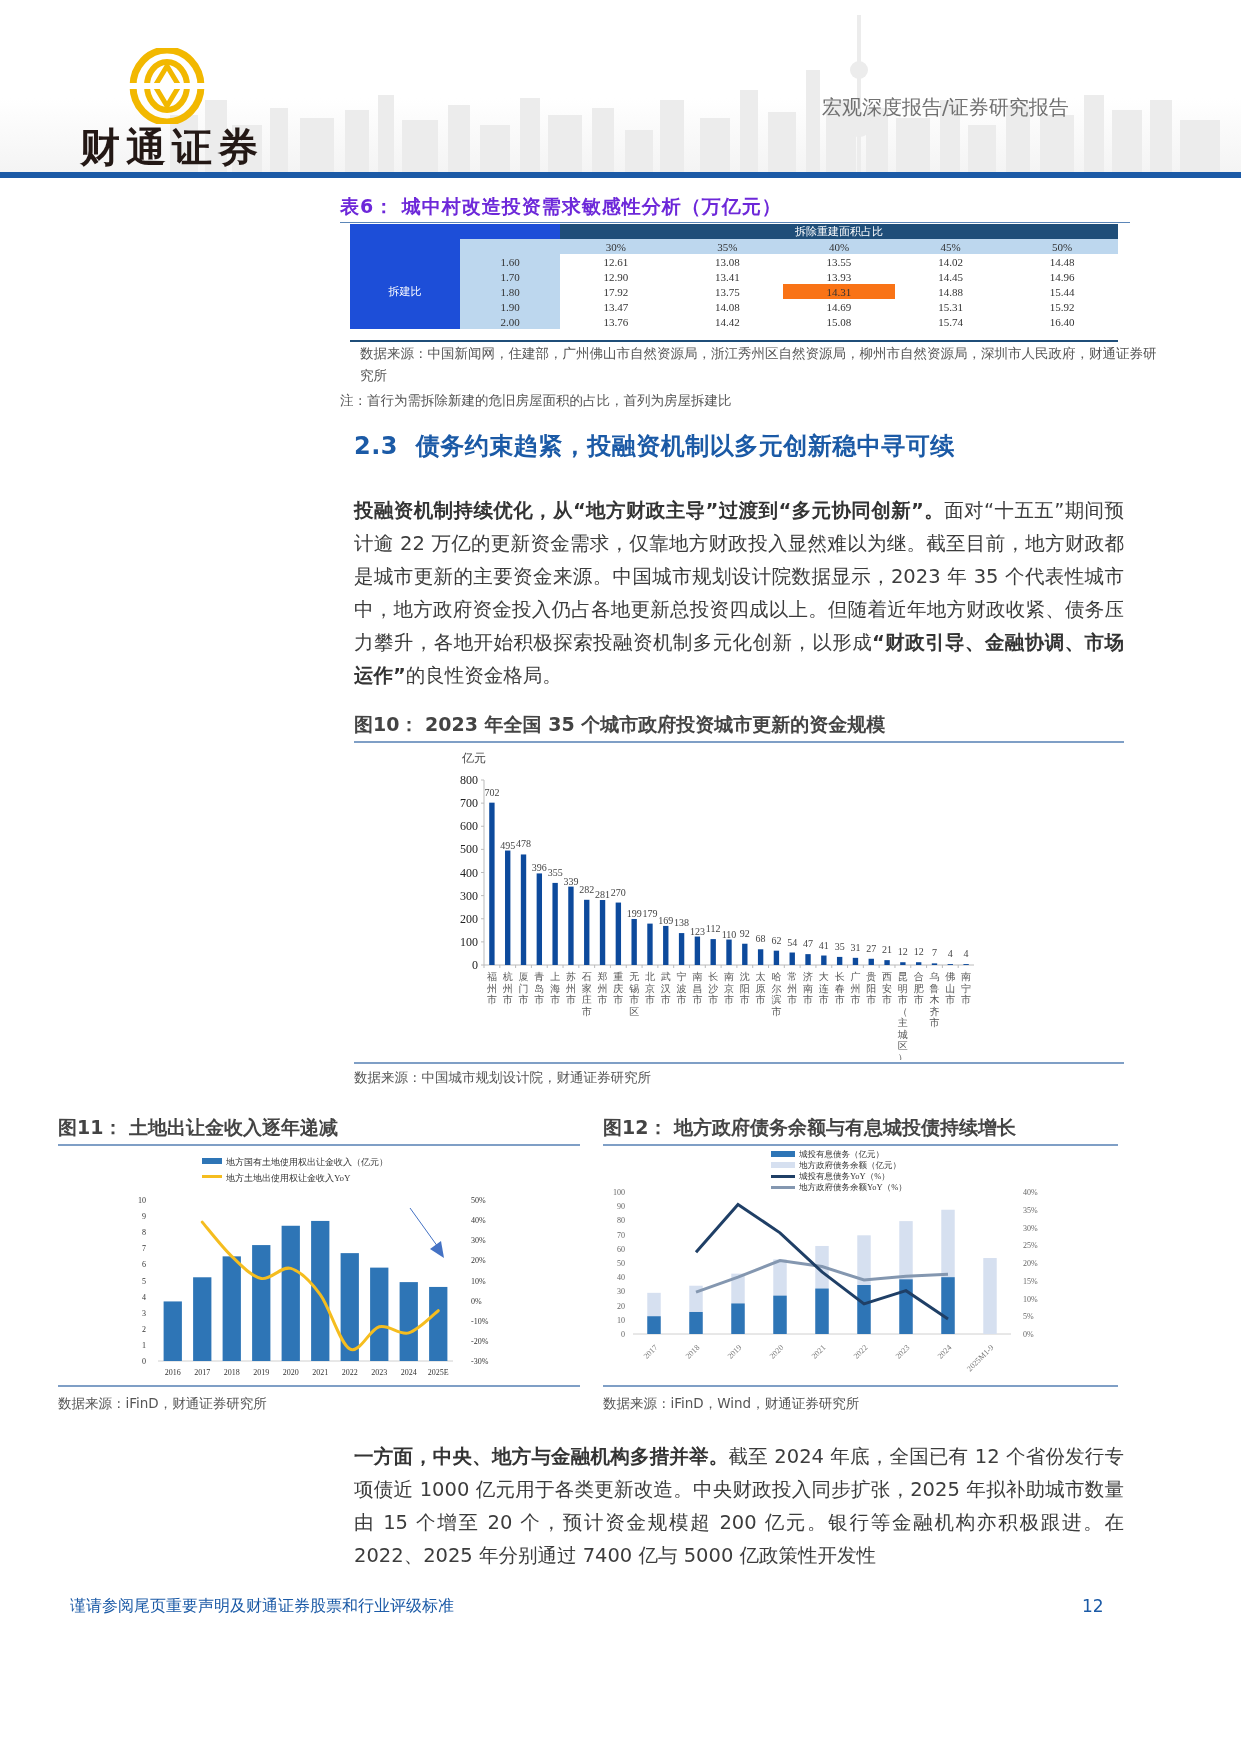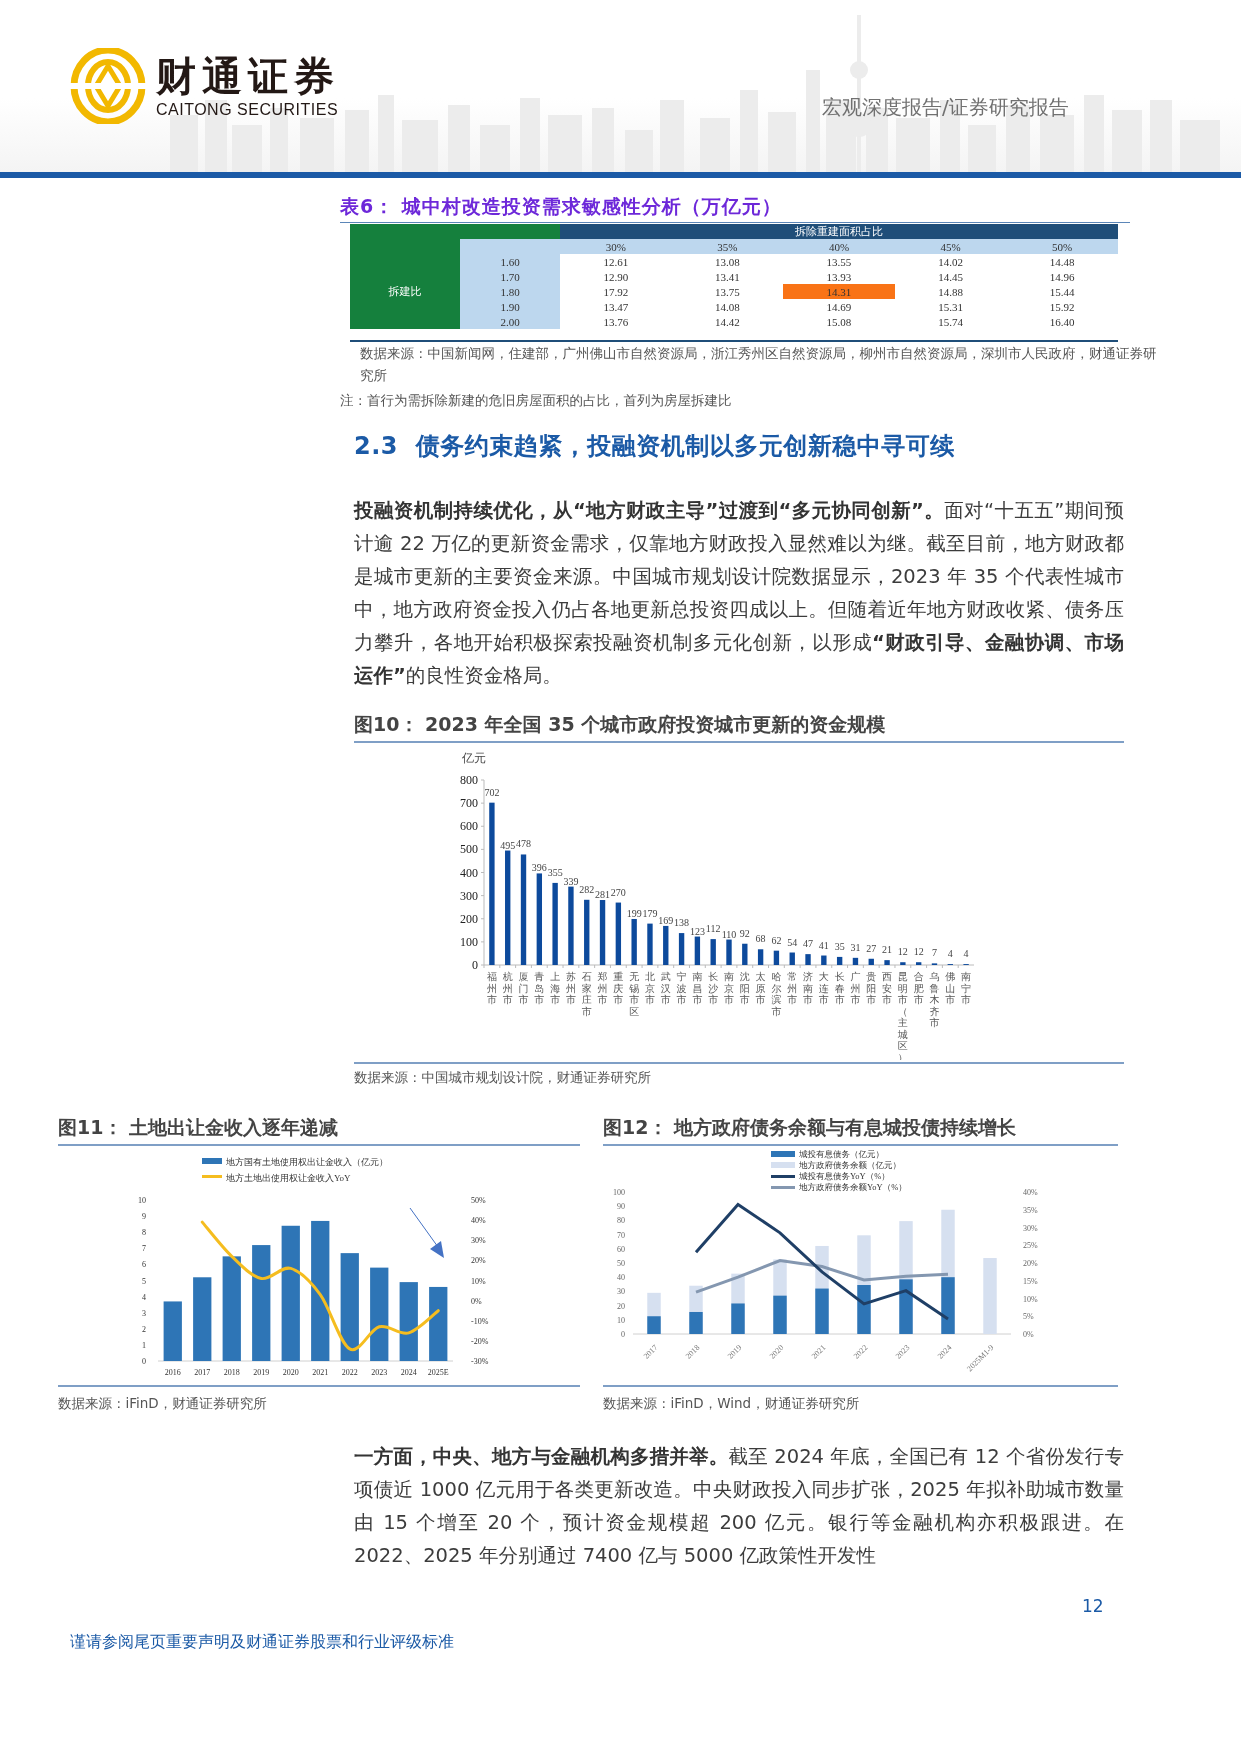--- a/index.html
+++ b/index.html
@@ -2,34 +2,34 @@
 <html><head>
 <meta charset="utf-8">
 <style>
   * { box-sizing: border-box; margin: 0; padding: 0; }
   html, body { width: 1241px; height: 1754px; background: #ffffff; }
   body { position: relative; font-family: "DejaVu Sans", "Liberation Sans", sans-serif; color: #404040; overflow: hidden; }
 
   
   .header { position: absolute; left: 0; top: 0; width: 1241px; height: 178px; background: linear-gradient(#ffffff 0%, #ffffff 55%, #f3f3f3 100%); overflow: hidden; }
   .skyline { position: absolute; left: 0; top: 0; width: 1241px; height: 178px; }
-  .logo-wrap { position: absolute; left: 70px; top: 48px; display: flex; align-items: center; }
+  .logo-wrap { position: absolute; left: 70px; top: 48px; display: flex; align-items: center; flex-direction: column; }
   .logo-mark { width: 76px; height: 76px; }
   .logo-text { margin-left: 10px; }
   .logo-cn { font-family: "DejaVu Serif", "Liberation Serif", serif; font-size: 40px; font-weight: bold; color: #231815; letter-spacing: 6px; line-height: 46px; }
   .logo-en { font-family: "Liberation Sans", sans-serif; font-size: 16px; color: #231815; letter-spacing: 0.5px; margin-top: 2px; }
   .report-type { position: absolute; left: 822px; top: 94px; font-size: 20px; color: #707070; }
   .header-bar { position: absolute; left: 0; top: 172px; width: 1241px; height: 6px; background: #1b5aa6; }
   .tbl-title { position: absolute; left: 340px; top: 194px; font-size: 19px; font-weight: bold; color: #6d28d9; letter-spacing: 1px; }
   .table6 { position: absolute; left: 350px; top: 224px; width: 768px; border-collapse: collapse; font-family: "Liberation Serif", serif; font-size: 11px; color: #333; }
   .t-topline { position: absolute; left: 340px; top: 222px; width: 790px; height: 1px; background: #5b86b8; }
   .table6 td { height: 15px; text-align: center; padding: 0; }
   .t6-h { background: #1f4e79; color: #fff; }
   .t6-sub { background: #bdd7ee; }
-  .t6-dark { background: #15803d; color: #fff; }
+  .t6-dark { background: #1d4ed8; color: #fff; }
   .t6-rowh { background: #bdd7ee; }
   .t6-hl { background: #f97316; }
   .t6-bottom { position: absolute; left: 350px; top: 340px; width: 768px; height: 2px; background: #1f4e79; }
   .src { font-size: 13.5px; color: #555; line-height: 22px; }
   .src1 { position: absolute; left: 360px; top: 342px; width: 800px; }
   .note1 { position: absolute; left: 340px; top: 389px; }
 
   .sec-title { position: absolute; left: 354px; top: 430px; font-size: 24px; font-weight: bold; color: #1b5aa6; letter-spacing: 0.5px; }
   .para { position: absolute; left: 354px; width: 770px; font-size: 19.5px; line-height: 33px; color: #3c3c3c; text-align: justify; }
   .para b { color: #333; }
@@ -49,21 +49,21 @@
   .fig11-src { position: absolute; left: 58px; top: 1392px; }
 
   .fig12-title { left: 603px; top: 1115px; }
   .fig12-line1 { left: 603px; top: 1144px; width: 515px; }
   .fig12-line2 { left: 603px; top: 1385px; width: 515px; }
   .fig12-src { position: absolute; left: 603px; top: 1392px; }
 
   .chart { position: absolute; }
   .chart text { font-family: "Liberation Serif", serif; }
 
-  .footer-note { position: absolute; left: 70px; top: 1632px; font-size: 16px; color: #1b5aa6; }
+  .footer-note { position: absolute; left: 70px; top: 1596px; font-size: 16px; color: #1b5aa6; }
   .page-no { position: absolute; left: 1082px; top: 1596px; font-size: 17px; color: #1b5aa6; }
 </style>
 </head>
 <body>
 
 <div class="header">
   <svg class="skyline" viewBox="0 0 1241 178" preserveAspectRatio="none">
     <g fill="#ececec">
       <rect x="170" y="115" width="28" height="57"></rect>
         <rect x="205" y="100" width="22" height="72"></rect>

